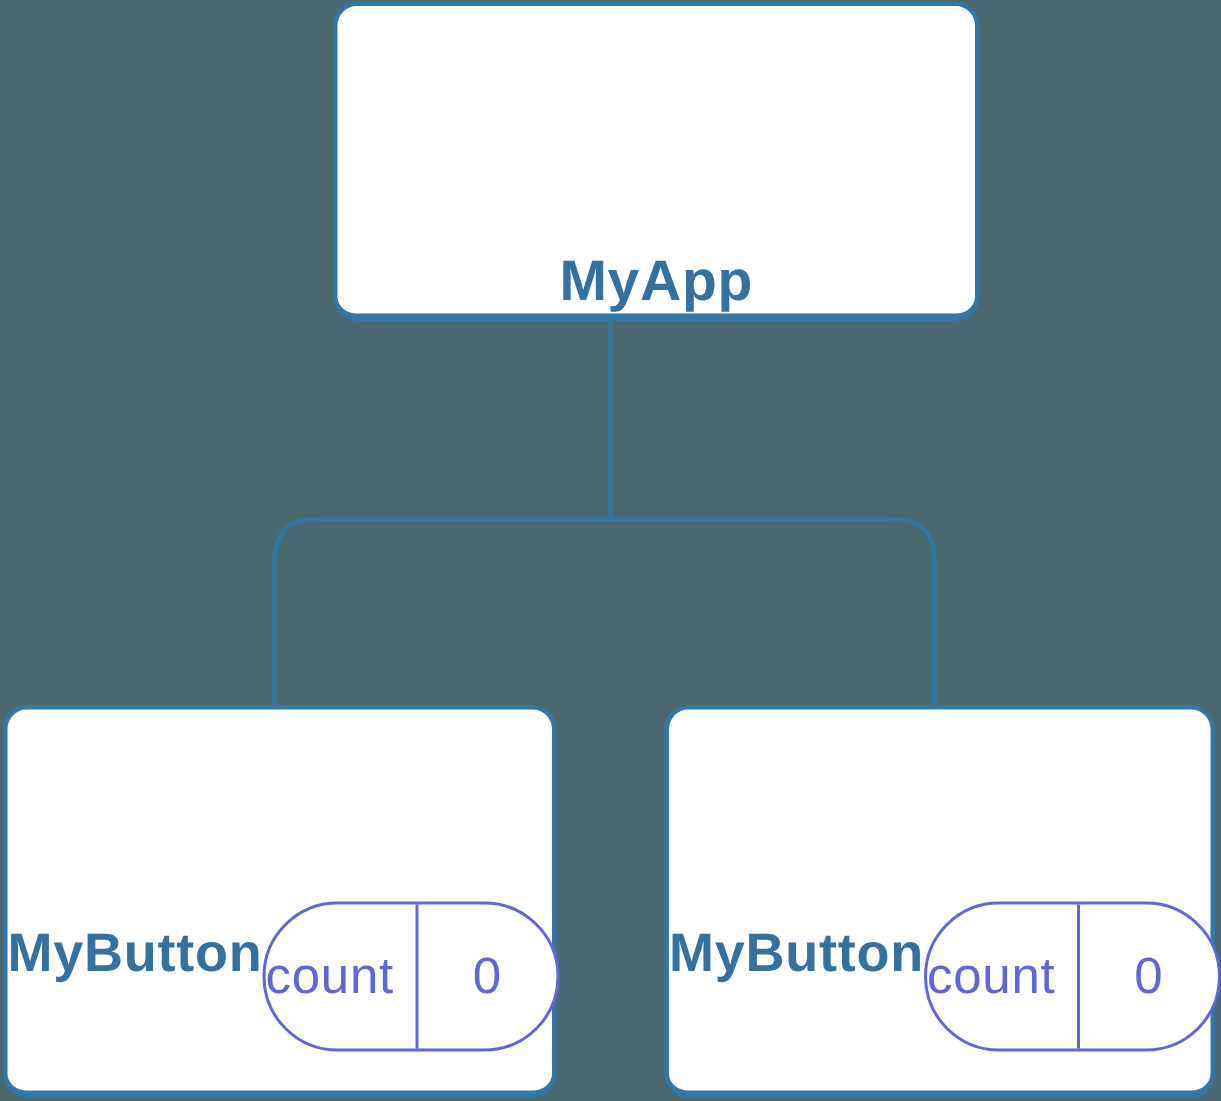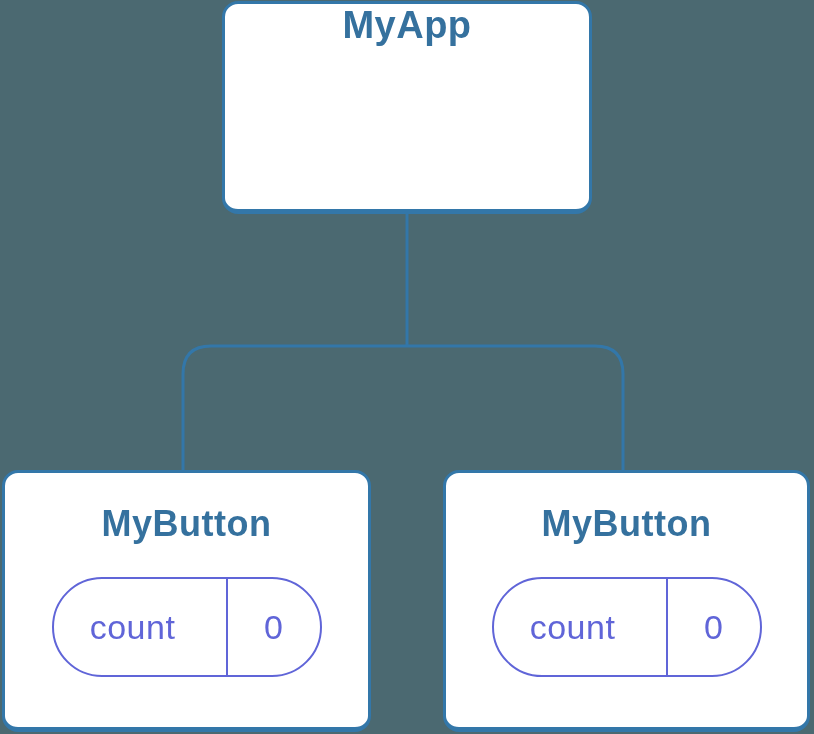--- a/index.html
+++ b/index.html
@@ -31,34 +31,34 @@
     position: absolute;
     background: #ffffff;
     border: 3px solid var(--line, #3377A9);
     border-bottom-width: 5px;
     border-radius: 16px;
     box-sizing: border-box;
   }
   .node-root {
     left: 222px;
     top: 1px;
-    width: 370px;
+    width: 431px;
     height: 213px;
     display: flex;
-    align-items: flex-start;
+    align-items: flex-end;
     justify-content: center;
   }
   .node-child {
     top: 470px;
     width: 369px;
     height: 262px;
     display: flex;
-    flex-direction: column;
+    flex-direction: row;
     align-items: center;
-    padding-top: 30px;
+    padding-top: 70px;
   }
   .node-child-left  { left: 2px; }
   .node-child-right { left: 443px; width: 367px; }
   .node-title {
     font-size: 38px;
     font-weight: 600;
     letter-spacing: 0.5px;
     color: var(--text-blue, #35719E);
     line-height: 42px;
   }

